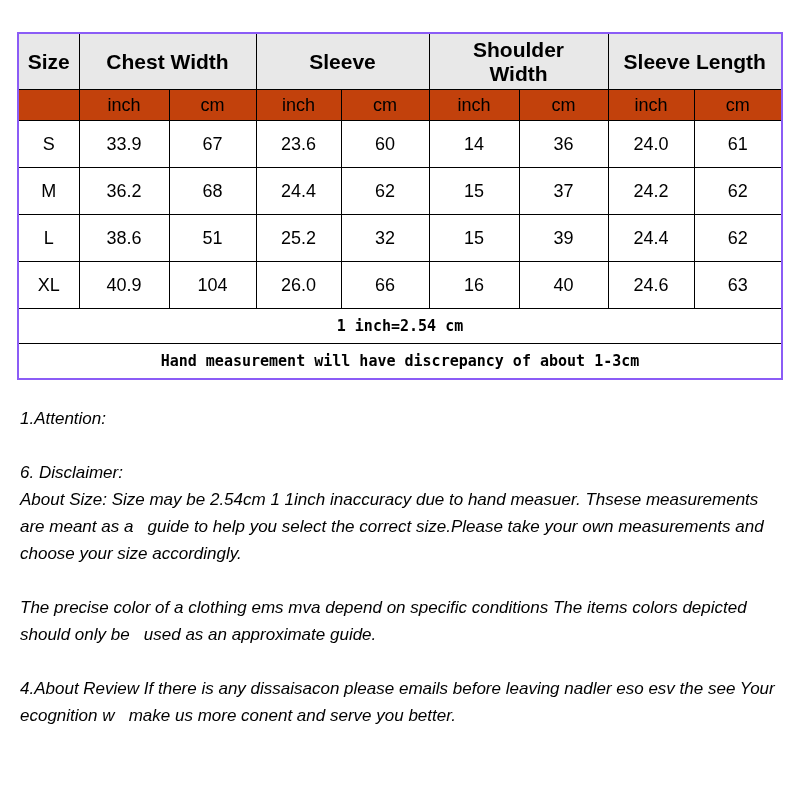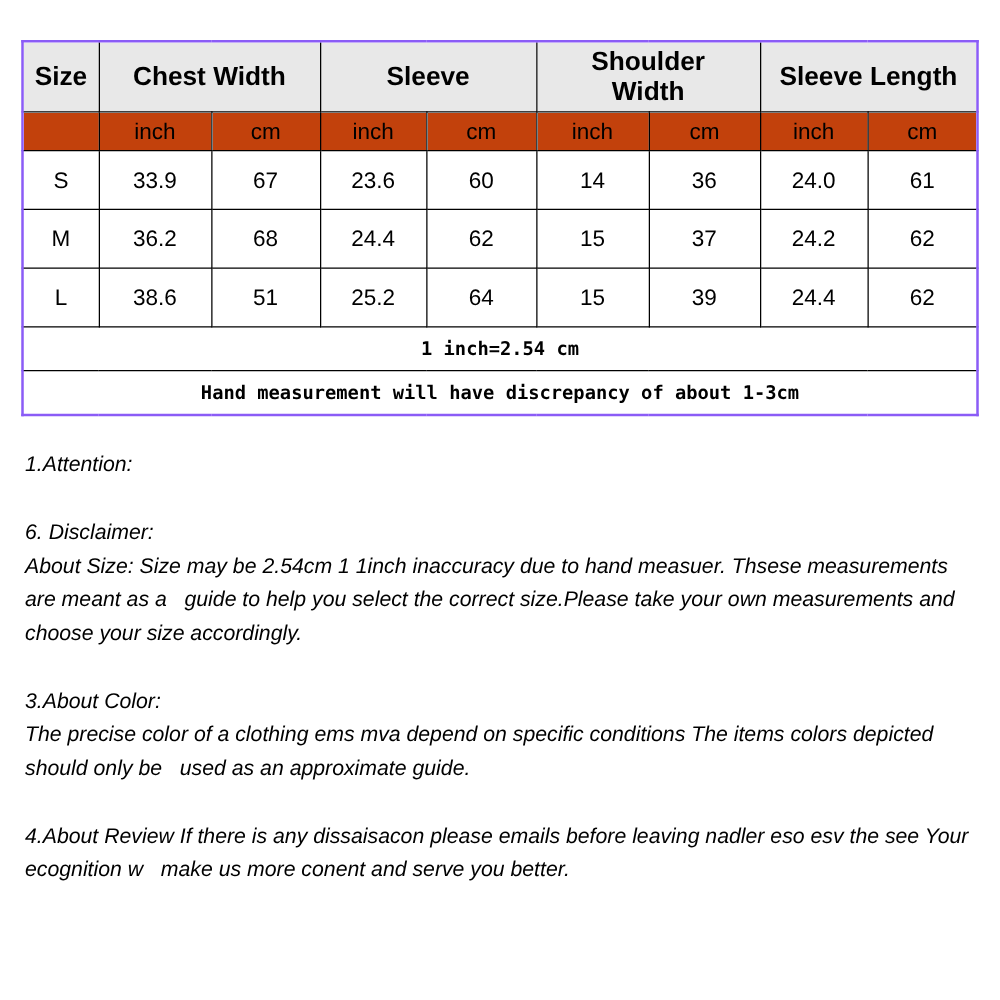--- a/index.html
+++ b/index.html
@@ -116,46 +116,56 @@
         <td>15</td>
         <td>37</td>
         <td>24.2</td>
         <td>62</td>
       </tr>
       <tr class="data">
         <td>L</td>
         <td>38.6</td>
         <td>51</td>
         <td>25.2</td>
-        <td>64</td>
+        <td>32</td>
         <td>15</td>
         <td>39</td>
         <td>24.4</td>
         <td>62</td>
+      </tr>
+      <tr class="data">
+        <td>XL</td>
+        <td>40.9</td>
+        <td>104</td>
+        <td>26.0</td>
+        <td>66</td>
+        <td>16</td>
+        <td>40</td>
+        <td>24.6</td>
+        <td>63</td>
       </tr>
 
       <tr>
         <td class="foot" colspan="9">1 inch=2.54 cm</td>
       </tr>
       <tr>
         <td class="foot" colspan="9">Hand measurement will have discrepancy of about 1-3cm</td>
       </tr>
     </tbody>
   </table>
 
   <div class="notes">
     <div class="note">
       <div class="note-heading">1.Attention:</div>
     </div>
     <div class="note">
       <div class="note-heading">6. Disclaimer:</div>
       <div class="note-body">About Size: Size may be 2.54cm 1 1inch inaccuracy due to hand measuer. Thsese measurements are meant as a   guide to help you select the correct size.Please take your own measurements and choose your size accordingly.</div>
     </div>
     <div class="note">
-      <div class="note-heading">3.About Color:</div>
       <div class="note-body">The precise color of a clothing ems mva depend on specific conditions The items colors depicted should only be   used as an approximate guide.</div>
     </div>
     <div class="note">
       <div class="note-body">4.About Review If there is any dissaisacon please emails before leaving nadler eso esv the see Your ecognition w   make us more conent and serve you better.</div>
     </div>
   </div>
 
 </div>
 
 </body></html>

